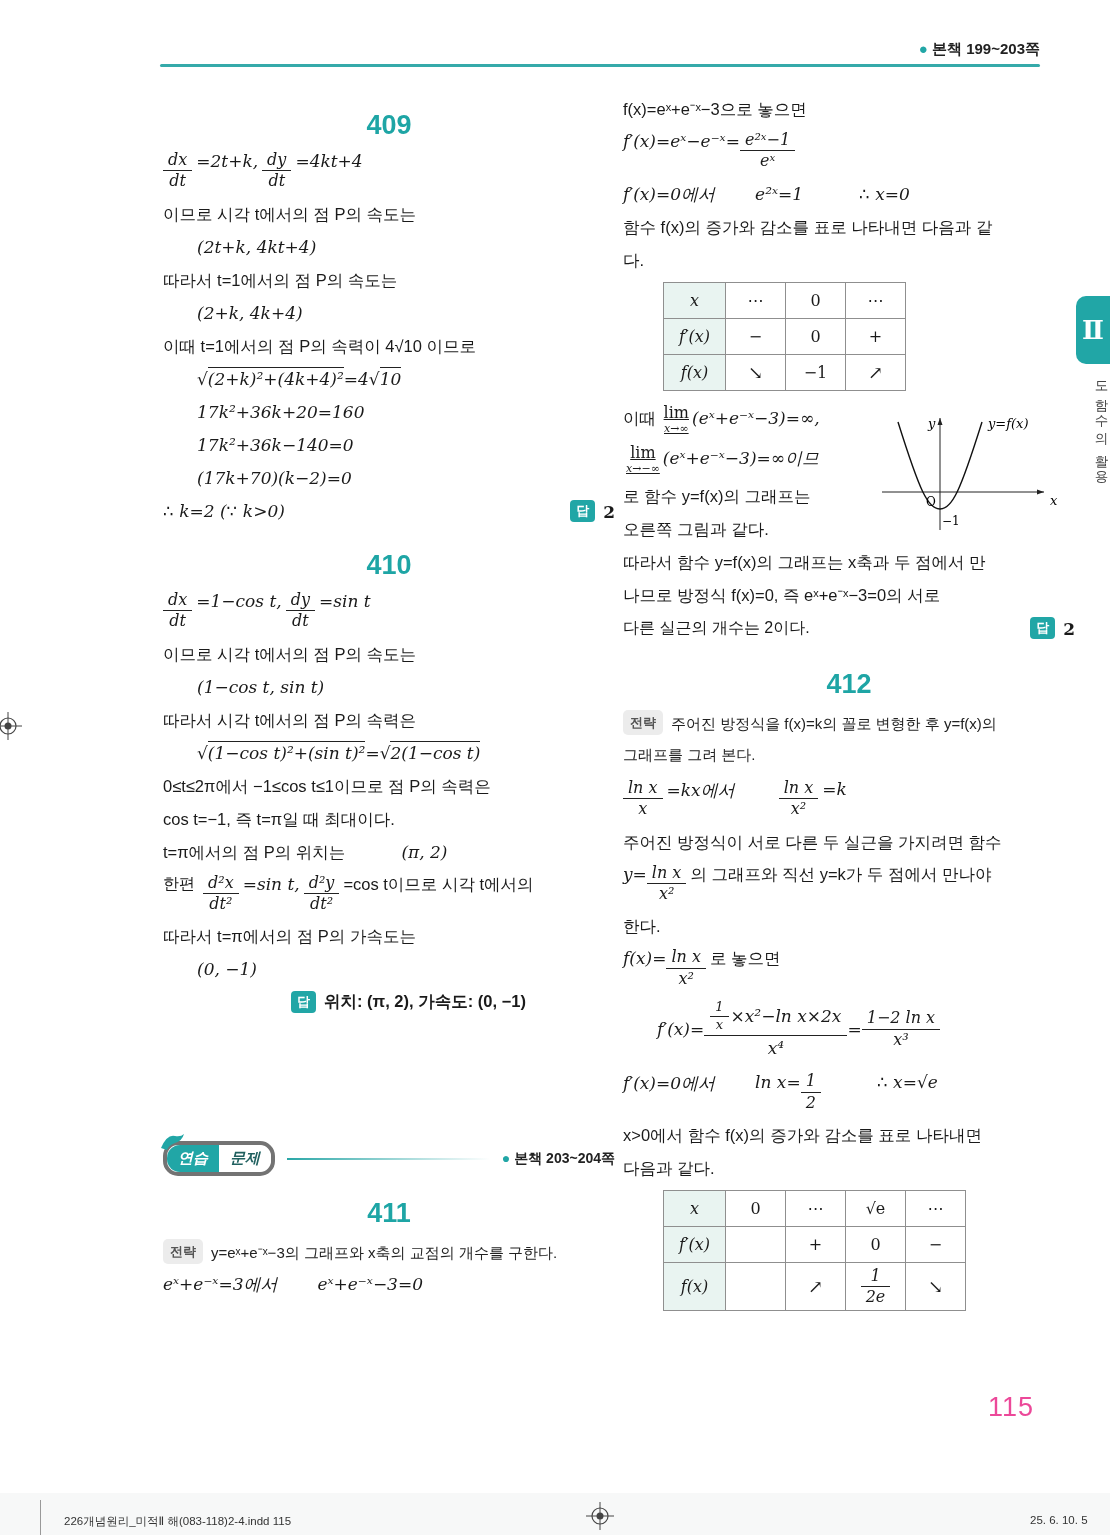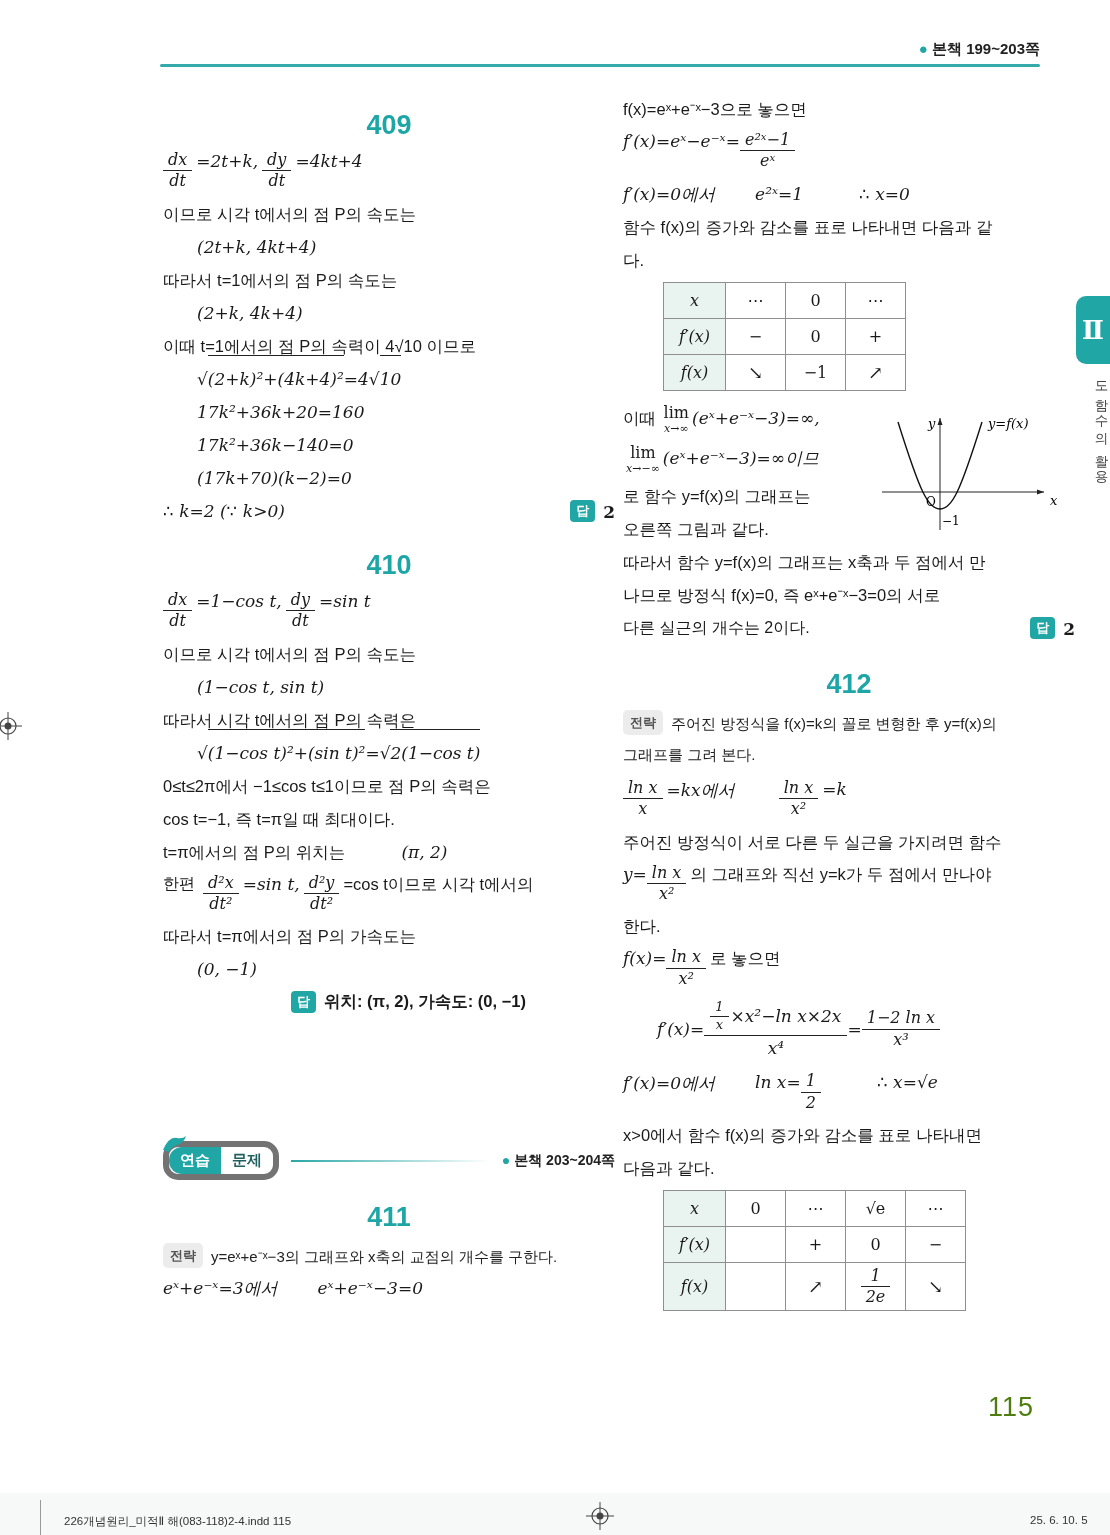--- a/index.html
+++ b/index.html
@@ -26,73 +26,73 @@
   .gap56 { display:inline-block; width:56px; }
 
   .frac { display:inline-flex; flex-direction:column; vertical-align:middle; text-align:center;
           font-family:"DejaVu Serif","DejaVu Sans",serif; font-style:italic; font-size:16px; line-height:1.15; }
   .frac .num { display:block; padding:0 5px 1px 5px; border-bottom:1.2px solid #222; }
   .frac .den { display:block; padding:1px 5px 0 5px; }
   .fracline { display:flex; align-items:flex-start; margin:2px 0 12px 0;
               font-family:"DejaVu Serif","DejaVu Sans",serif; font-style:italic; font-size:17px; }
   .fracline .t { margin:0 4px; }
 
-  .rad { border-top:1.2px solid #222; padding-top:13px; }
+  .rad { border-top:1.2px solid #222; padding-top:1px; }
 
   .ansrow { display:flex; align-items:flex-end; margin:2px 0 12px 0; }
   .ansrow .spacer { flex:1; }
   .dap { display:inline-block; background:#21a6a6; color:#fff; font-size:13px; font-weight:bold;
          padding:2px 6px; border-radius:4px; margin-right:8px; font-style:normal; font-family:"Liberation Sans",sans-serif; }
   .ansval { font-family:"DejaVu Serif",serif; font-weight:bold; font-size:17px; }
   .ansvalk { font-weight:bold; font-size:16.5px; }
 
   .strat { display:inline-block; background:#ececec; color:#555; font-size:13px; font-weight:bold;
            padding:2px 7px; border-radius:5px; margin-right:8px; vertical-align:2px; }
   .stratline { font-size:15px; line-height:21px; margin:0 0 9px 0; color:#222; }
 
   
   .exrow { display:flex; align-items:center; margin:128px 0 22px 0; }
-  .expill { position:relative; display:inline-flex; border:6px solid #737373; border-radius:15px; overflow:visible; }
+  .expill { position:relative; display:inline-flex; border:4px solid #737373; border-radius:15px; overflow:visible;font-style:italic; }
   .expill .inner { display:inline-flex; border-radius:13px; overflow:hidden; }
   .expill .p1 { background:#21a6a6; color:#fff; font-weight:bold; font-size:15px; padding:4px 11px; }
   .expill .p2 { background:#fff; color:#20605f; font-weight:bold; font-size:15px; padding:4px 11px; }
   .bird { position:absolute; top:-13px; left:-8px; }
   .exline { flex:1; height:2px; margin:0 12px; background:linear-gradient(to right,#2aa7a7,rgba(42,167,167,0)); }
   .exref { font-size:14px; font-weight:bold; color:#222; white-space:nowrap; }
 
   
   table.vt { border-collapse:collapse; margin:4px 0 14px 40px; font-family:"DejaVu Serif","DejaVu Sans",serif; font-size:16px; }
   table.vt td { border:1px solid #8f8f8f; text-align:center; vertical-align:middle; height:36px; width:60px; padding:0 4px; }
   table.vt td.hd { background:#e9f4f1; font-style:italic; width:62px; }
   table.vt { border:1.5px solid #6c6c6c; }
   table.vt td.arrow { font-size:18px; }
 
   .lim { display:inline-flex; flex-direction:column; text-align:center; vertical-align:middle;
-         font-family:"DejaVu Serif",serif; line-height:1; margin:0 3px; }
+         font-family:"DejaVu Serif",serif; line-height:1; margin:0 3px;text-decoration:underline; }
   .lim .w { font-size:16px; font-style:normal; }
   .lim .s { font-size:11px; font-style:italic; margin-top:2px; }
 
   .narrow { width:258px; }
   .graphbox { position:absolute; left:255px; top:314px; }
 
   .bigfracline { display:flex; align-items:center; margin:6px 0 14px 0;
                  font-family:"DejaVu Serif","DejaVu Sans",serif; font-style:italic; font-size:17px; }
   .bigfrac { display:inline-flex; flex-direction:column; text-align:center; vertical-align:middle; line-height:1.2; }
   .bigfrac .bnum { display:flex; align-items:center; justify-content:center; padding:0 6px 2px 6px; border-bottom:1.2px solid #222; }
   .bigfrac .bden { padding:2px 6px 0 6px; }
   .bigfrac .frac { font-size:13px; margin-right:2px; }
 
   
   .sidetab { position:absolute; left:1076px; top:296px; width:34px; height:68px; background:#21a6a6;
              border-radius:10px 0 0 10px; display:flex; align-items:center; justify-content:center;
              color:#fff; font-family:"DejaVu Serif",serif; font-weight:bold; font-size:26px; }
   .sidelabel { position:absolute; left:1092px; top:372px; writing-mode:vertical-rl; font-size:13.5px;
                color:#444; letter-spacing:3px; }
 
-  .pageno { position:absolute; left:988px; top:1392px; font-size:27px; color:#4d7c0f; letter-spacing:1px; }
+  .pageno { position:absolute; left:988px; top:1392px; font-size:27px; color:#ec4899; letter-spacing:1px; }
 
   .bottomstrip { position:absolute; left:0; top:1493px; width:1110px; height:42px; background:#f7f8f8; }
   .footL { position:absolute; left:64px; top:1514px; font-size:11.5px; color:#333; }
   .footR { position:absolute; left:1030px; top:1514px; font-size:11.5px; color:#333; white-space:nowrap; }
   .cropbar { position:absolute; left:40px; top:1500px; width:1px; height:35px; background:#999; }
   .regmark { position:absolute; }
 </style>
 </head>
 <body>
 

